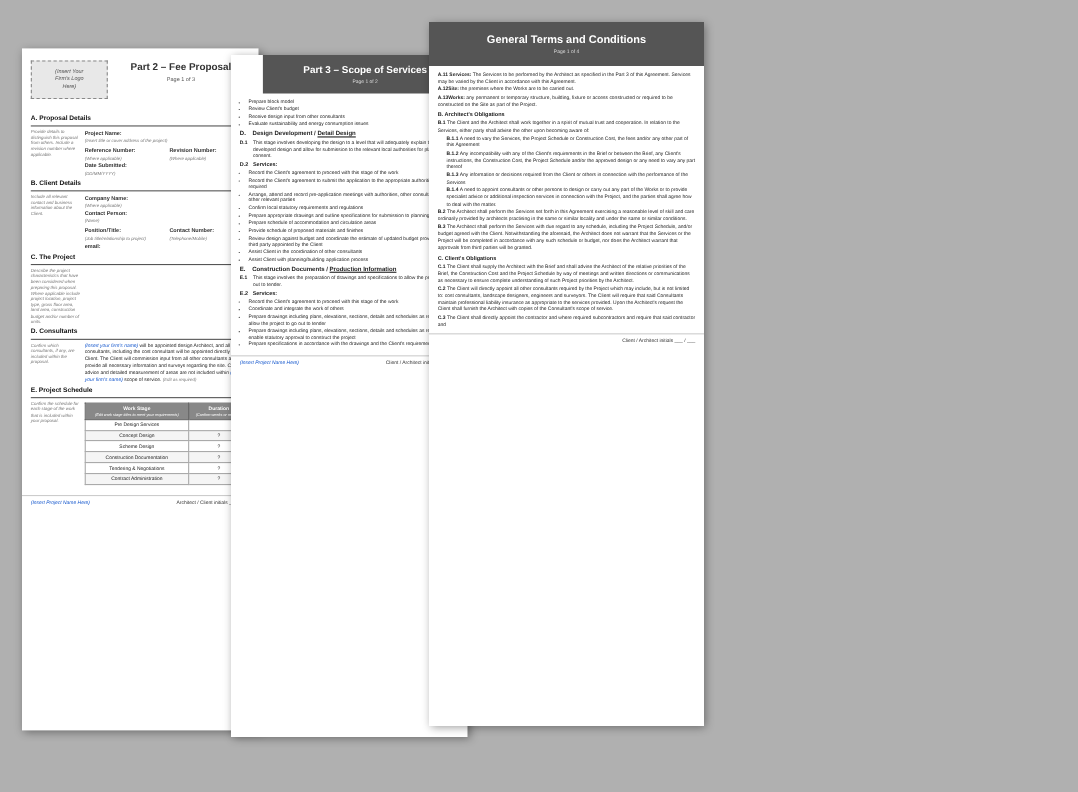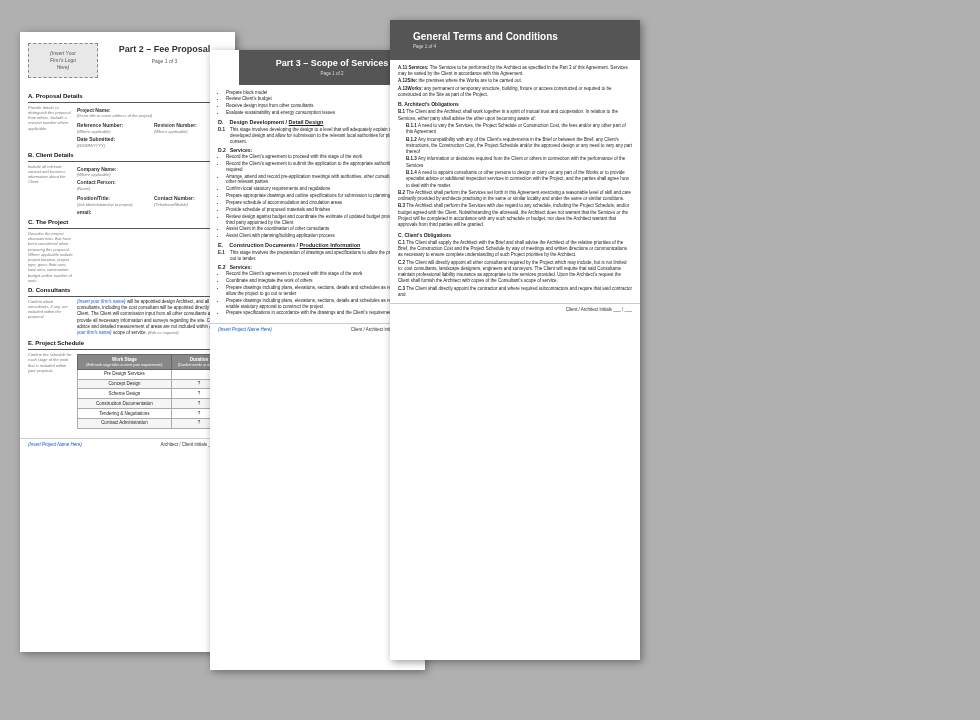--- a/index.html
+++ b/index.html
@@ -25,21 +25,21 @@
       line-height: 1.3;
       color: #222;
       overflow: hidden;
     }
 
     
     .page-fee {
       width: 215px;
       height: 620px;
       left: 20px;
-      top: 32px;
+      top: 44px;
       z-index: 1;
     }
 
     
     .page-scope {
       width: 215px;
       height: 620px;
       left: 210px;
       top: 50px;
       z-index: 2;
@@ -156,22 +156,22 @@
       font-size: 4.5px;
       margin-bottom: 1px;
       list-style-type: disc;
       color: #222;
     }
 
     
     .terms-header {
       background: #555;
       color: #fff;
-      text-align: left;
-      padding: 10px 23px;
+      text-align: center;
+      padding: 10px 5px;
     }
 
     .terms-title {
       font-size: 10px;
       font-weight: bold;
       color: #fff;
       margin-bottom: 1px;
     }
 
     .terms-subtitle {

